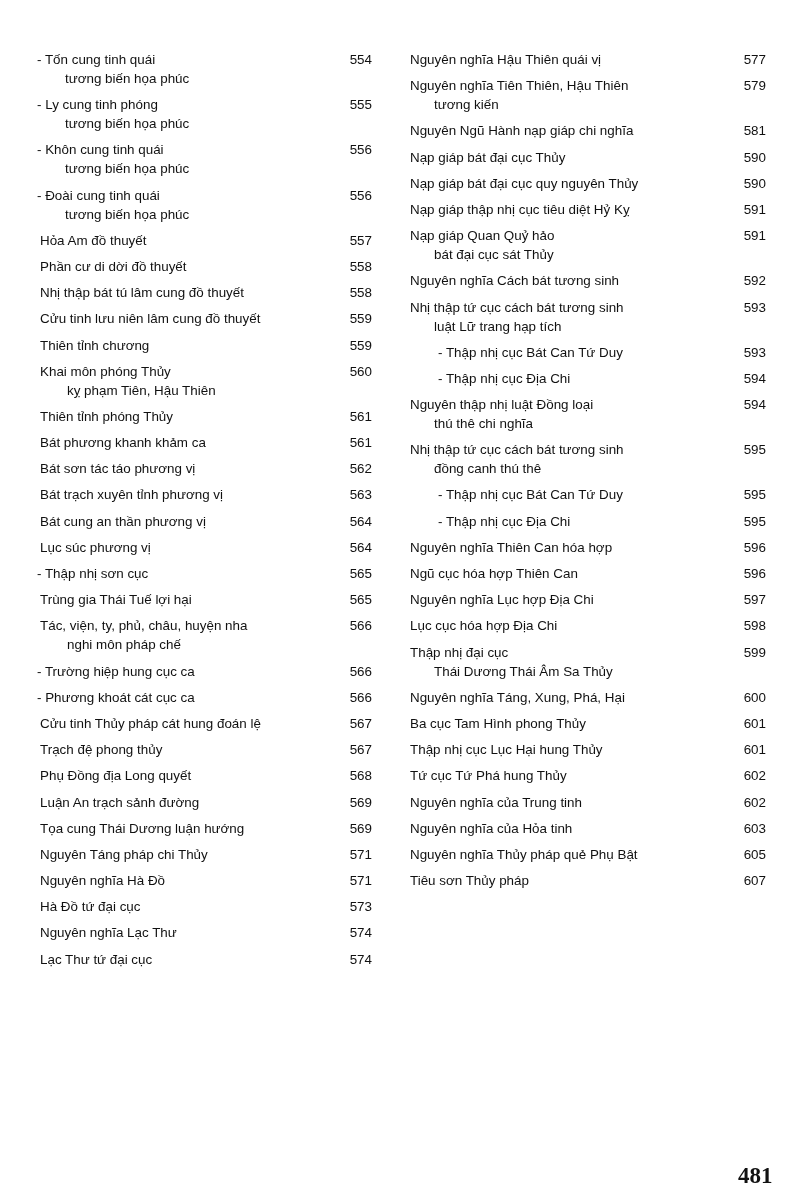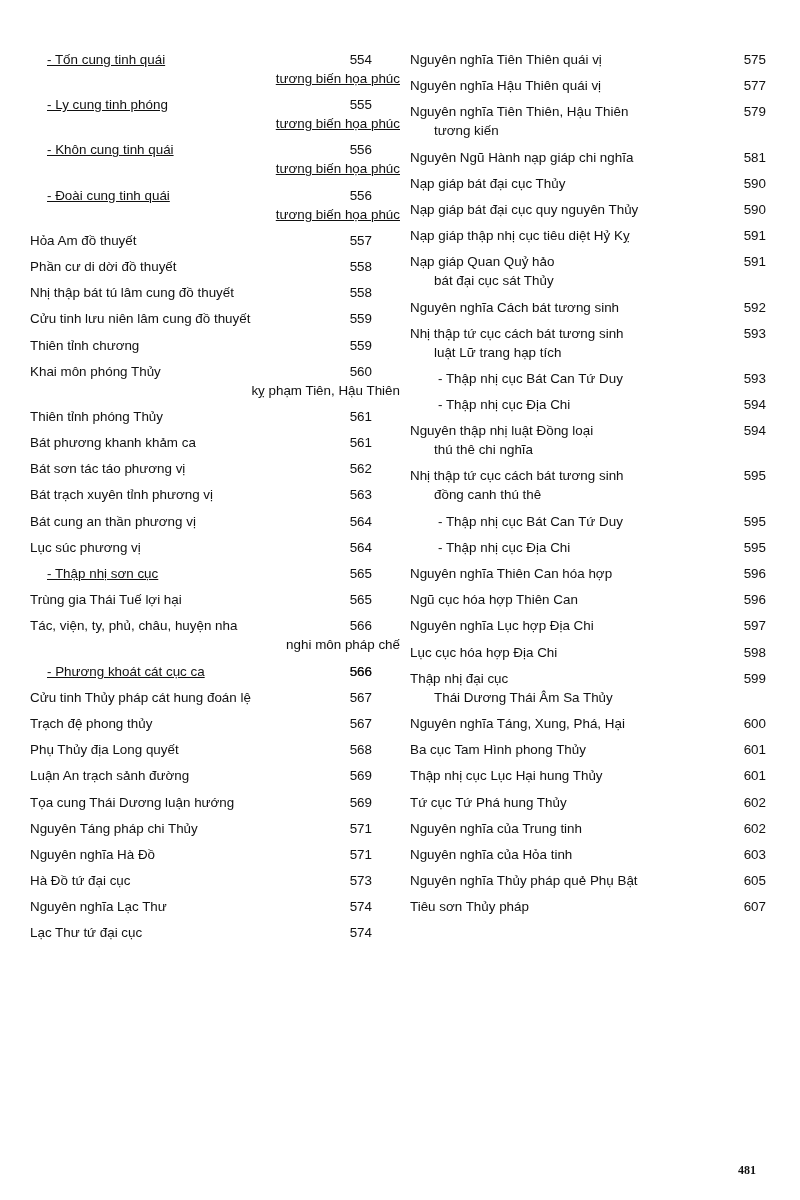--- a/index.html
+++ b/index.html
@@ -5,31 +5,31 @@
   html,body{margin:0;padding:0;}
   body{width:800px;height:1200px;background:#fff;position:relative;overflow:hidden;
        font-family:"Liberation Sans","DejaVu Sans",sans-serif;color:#111;}
   .col{position:absolute;top:50px;}
   .col-left{left:0;width:400px;}
   .col-right{left:400px;width:400px;}
   .entry{position:relative;font-size:13.4px;line-height:19px;margin-bottom:7.2px;}
   .entry .t{display:block;}
   .entry .c{display:block;}
   .entry .p{position:absolute;top:0;text-align:right;width:40px;}
-  .col-left .entry{padding-left:30px;}
-  .col-left .entry.sub{padding-left:47px;text-decoration:underline;}
-  .col-left .entry .c{padding-left:27px;text-align:right;}
+  .col-left .entry{padding-left:40px;}
+  .col-left .entry.sub{padding-left:37px;}
+  .col-left .entry .c{padding-left:27px;}
   .col-left .entry.sub .c{padding-left:28px;}
   .col-left .entry .p{left:332px;}
   .col-right .entry{padding-left:10px;}
   .col-right .entry.sub{padding-left:38px;}
   .col-right .entry .c{padding-left:24px;}
   .col-right .entry .p{left:326px;}
   .folio{position:absolute;left:738px;top:1163px;font-family:"Liberation Serif","DejaVu Serif",serif;
-         font-size:12px;font-weight:bold;}
+         font-size:23px;font-weight:bold;}
 </style>
 </head>
 <body>
 
 <div class="col col-left" id="left">
     <div class="entry sub">
       <span class="t">- Tốn cung tinh quái</span>
       <span class="c">tương biến họa phúc</span>
       <span class="p">554</span>
     </div>
@@ -104,36 +104,37 @@
     <div class="entry">
       <span class="t">Trùng gia Thái Tuế lợi hại</span>
       <span class="p">565</span>
     </div>
     <div class="entry">
       <span class="t">Tác, viện, ty, phủ, châu, huyện nha</span>
       <span class="c">nghi môn pháp chế</span>
       <span class="p">566</span>
     </div>
     <div class="entry sub">
+      <span class="t">- Trường hiệp hung cục ca</span>
       <span class="p">566</span>
     </div>
     <div class="entry sub">
       <span class="t">- Phương khoát cát cục ca</span>
       <span class="p">566</span>
     </div>
     <div class="entry">
       <span class="t">Cửu tinh Thủy pháp cát hung đoán lệ</span>
       <span class="p">567</span>
     </div>
     <div class="entry">
       <span class="t">Trạch đệ phong thủy</span>
       <span class="p">567</span>
     </div>
     <div class="entry">
-      <span class="t">Phụ Thủy địa Long quyết</span>
+      <span class="t">Phụ Đồng địa Long quyết</span>
       <span class="p">568</span>
     </div>
     <div class="entry">
       <span class="t">Luận An trạch sảnh đường</span>
       <span class="p">569</span>
     </div>
     <div class="entry">
       <span class="t">Tọa cung Thái Dương luận hướng</span>
       <span class="p">569</span>
     </div>
@@ -152,24 +153,20 @@
     <div class="entry">
       <span class="t">Nguyên nghĩa Lạc Thư</span>
       <span class="p">574</span>
     </div>
     <div class="entry">
       <span class="t">Lạc Thư tứ đại cục</span>
       <span class="p">574</span>
     </div>
   </div>
 <div class="col col-right" id="right">
-    <div class="entry">
-      <span class="t">Nguyên nghĩa Tiên Thiên quái vị</span>
-      <span class="p">575</span>
-    </div>
     <div class="entry">
       <span class="t">Nguyên nghĩa Hậu Thiên quái vị</span>
       <span class="p">577</span>
     </div>
     <div class="entry">
       <span class="t">Nguyên nghĩa Tiên Thiên, Hậu Thiên</span>
       <span class="c">tương kiến</span>
       <span class="p">579</span>
     </div>
     <div class="entry">

